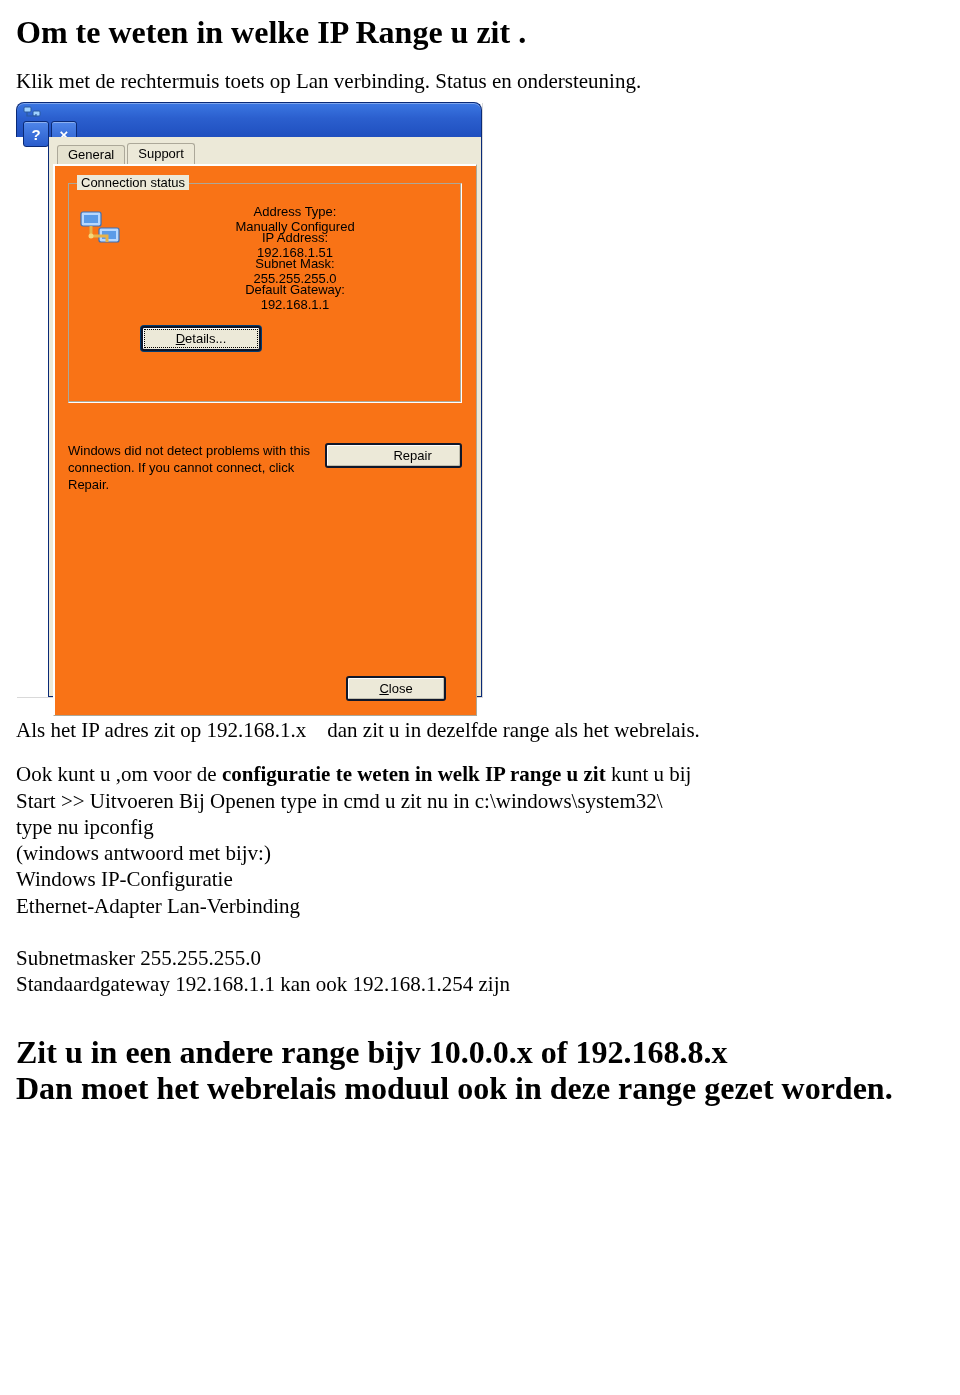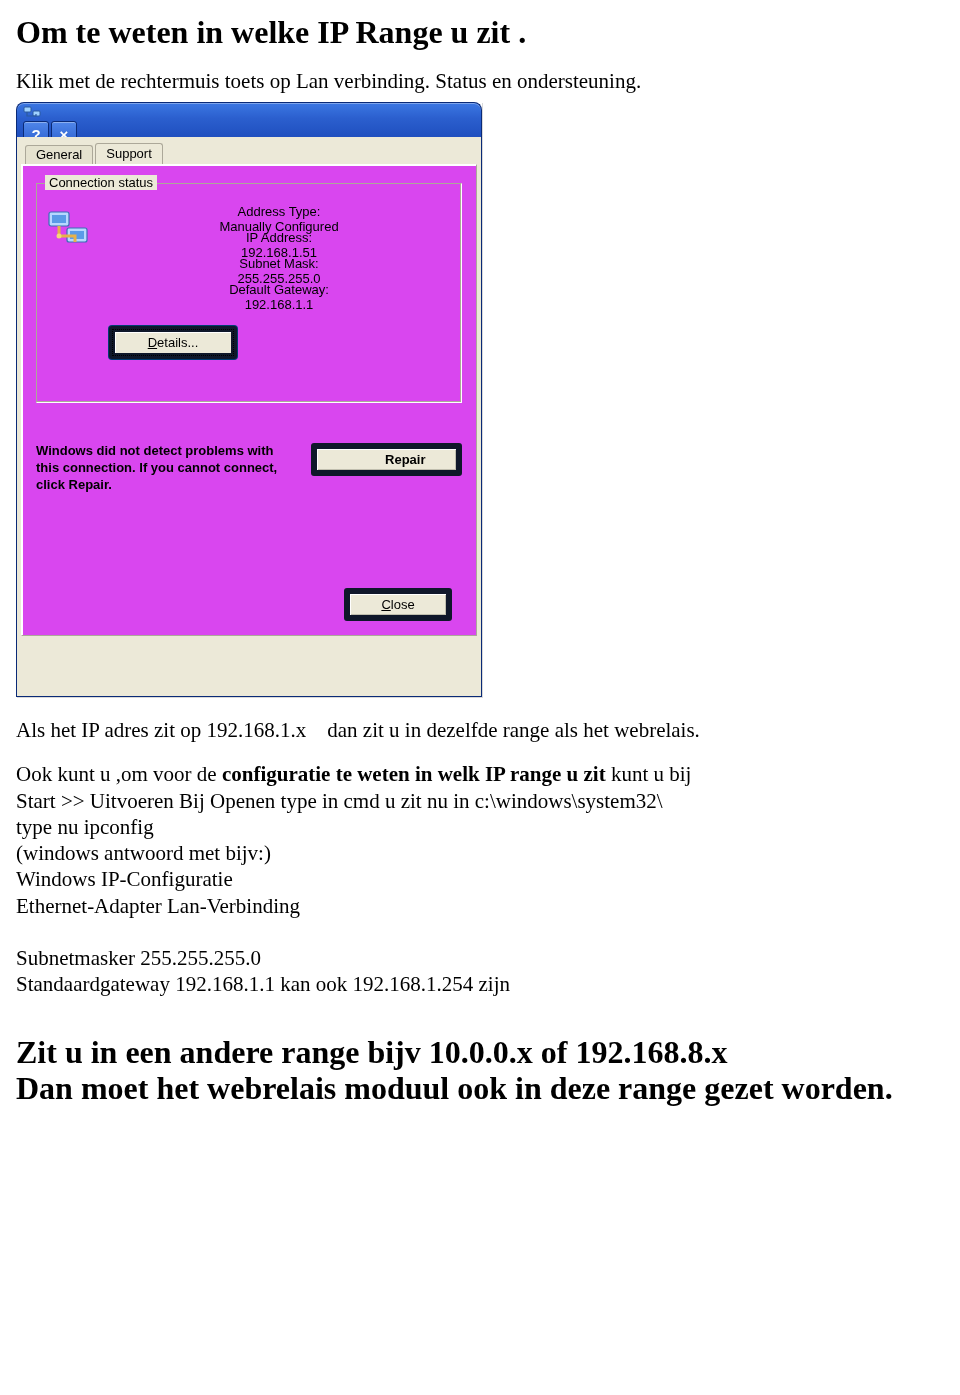--- a/index.html
+++ b/index.html
@@ -92,20 +92,21 @@
     box-shadow: inset 0 1px 0 rgba(255,255,255,0.35);
   }
   .xp-body {
     background: #ece9d8;
     border: 1px solid #0a2a77;
     border-top: none;
     padding: 4px 4px 6px 4px;
     height: 560px;
     position: relative;
     box-sizing: border-box;
+    margin-left: 32px;
   }
   .xp-tabs-row {
     display: flex;
     gap: 2px;
     margin-left: 4px;
   }
   .xp-tab {
     padding: 2px 10px 4px 10px;
     font-size: 13px;
     background: #ece9d8;
@@ -115,26 +116,26 @@
     position: relative;
     top: 2px;
     color: #000;
   }
   .xp-tab.inactive {
     top: 4px;
     padding: 1px 10px 3px 10px;
     background: #e5e2cf;
   }
   .xp-tab-panel {
-    background: #d946ef;
+    background: #f97316;
     border: 1px solid #fff;
     border-right-color: #aca899;
     border-bottom-color: #aca899;
     box-shadow: inset 1px 1px 0 #fff;
-    height: 472px;
+    height: 552px;
     margin-top: 1px;
     padding: 18px 14px;
     box-sizing: border-box;
     position: relative;
   }
   .xp-group {
     border: 1px solid #fff;
     border-left-color: #aca899;
     border-top-color: #aca899;
     box-shadow: inset -1px -1px 0 #aca899;
@@ -166,21 +167,21 @@
     justify-content: space-between;
     align-items: center;
     height: 26px;
     font-size: 13px;
     flex-direction: column;
   }
   .xp-row .label { color: #000; }
   .xp-row .value { color: #000; }
   .xp-btn {
     background: #ece9d8;
-    border: 6px solid #0f172a;
+    border: 2px solid #0f172a;
     border-radius: 3px;
     box-shadow: inset 1px 1px 0 #fff, inset -1px -1px 0 #c0beae;
     font-family: Tahoma, sans-serif;
     font-size: 13px;
     padding: 3px 0;
     text-align: center;
   }
   .xp-btn-focused {
     outline: 1px dotted #000;
     outline-offset: -4px;
@@ -189,33 +190,32 @@
   .xp-details-btn {
     width: 116px;
     margin: 18px 0 0 60px;
   }
   .xp-diag {
     display: flex;
     align-items: flex-start;
     gap: 12px;
     margin-top: 40px;
     font-size: 13px;
-    font-weight: bold;
   }
   .xp-diag-text {
     width: 300px;
     line-height: 1.3;
   }
   .xp-repair-btn {
     width: 116px;
     padding-left: 38px;
   }
   .xp-close-btn {
     position: absolute;
-    right: 24px;
+    right: 30px;
     bottom: 14px;
     width: 96px;
   }
   .bold { font-weight: bold; }
 </style>
 </head>
 <body>
 
 <h1 class="heading">Om te weten in welke IP Range u zit .</h1>
 

